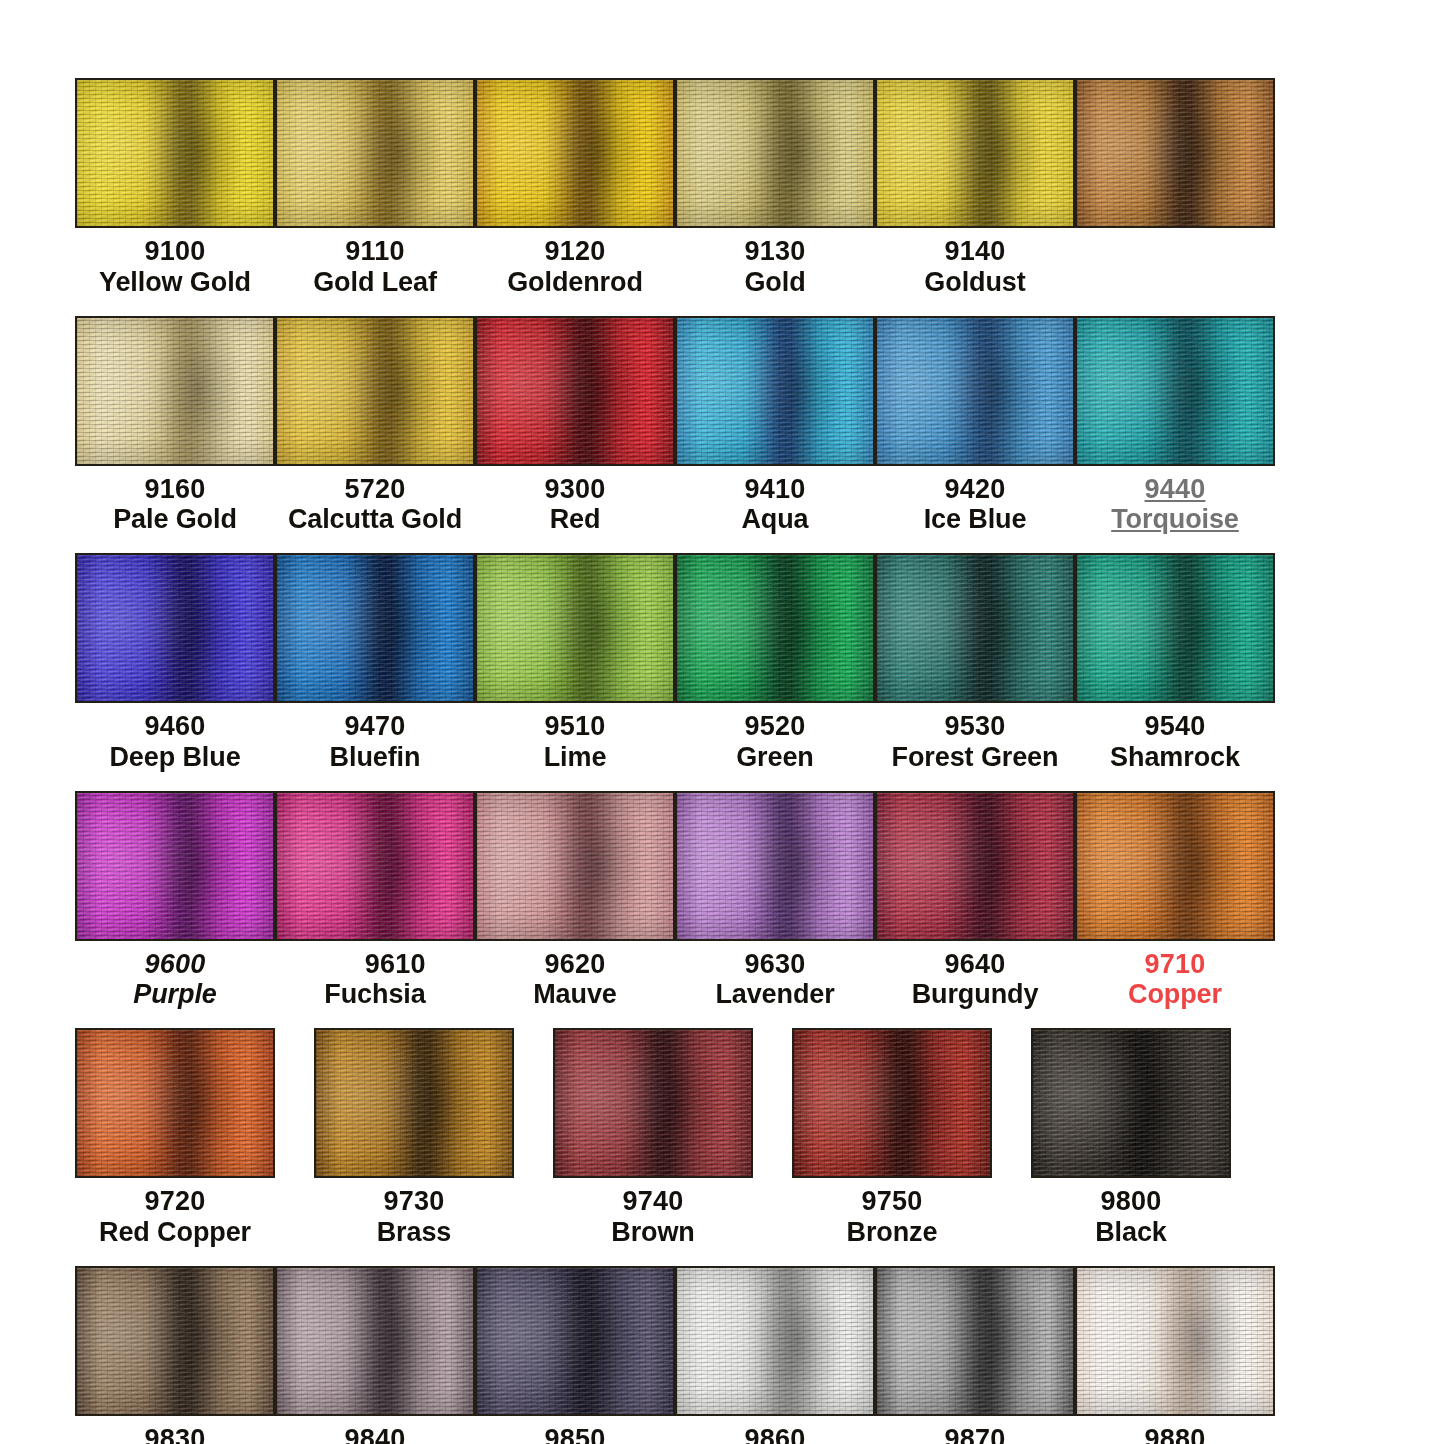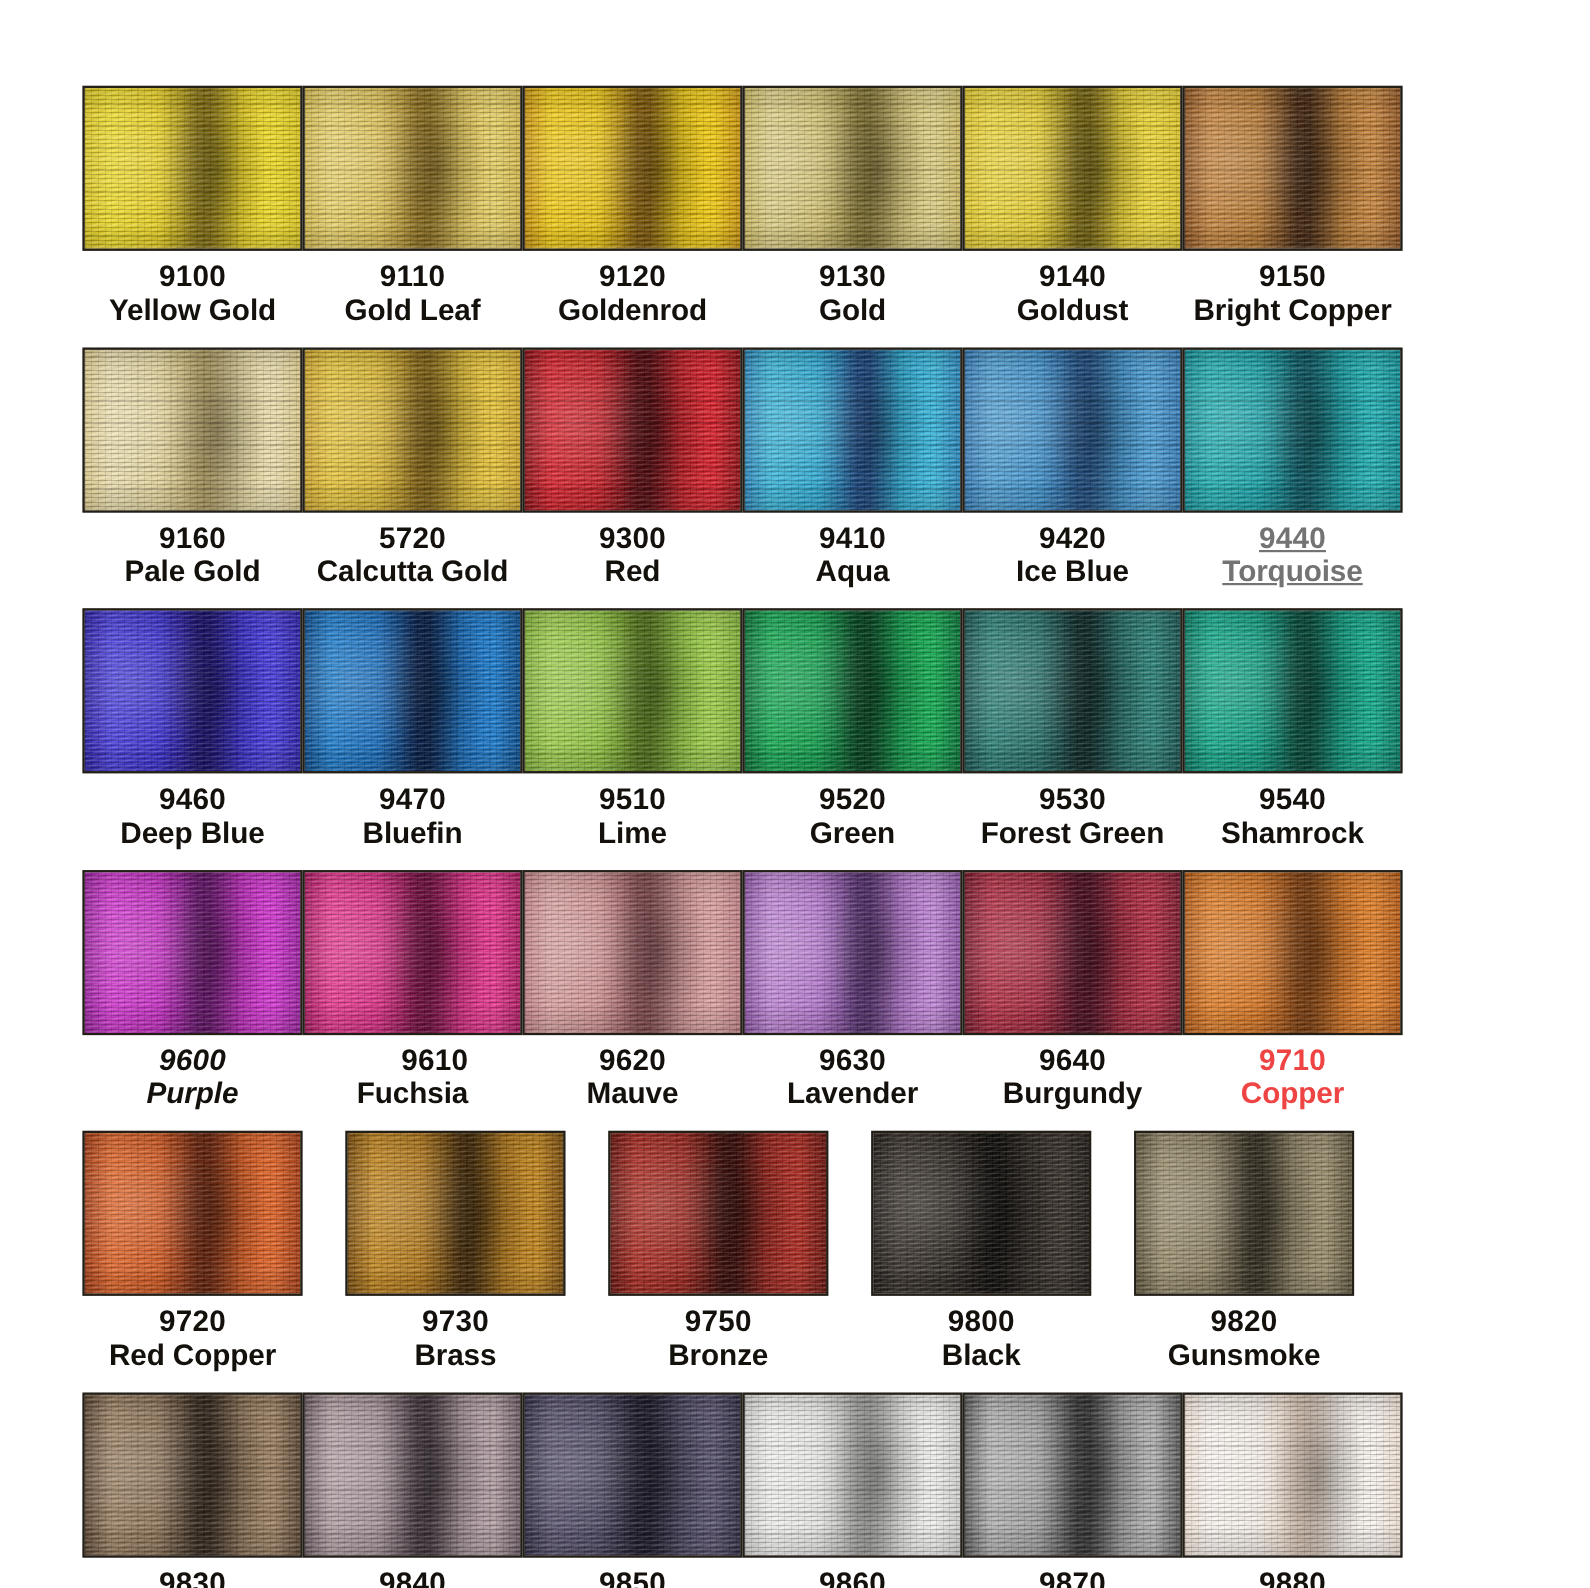--- a/index.html
+++ b/index.html
@@ -207,24 +207,20 @@
         </div>
       </div>
       <div class="cell">
         <div class="swatch" style="border-color: rgb(35, 31, 22);">
           <div class="base" style="background: linear-gradient(to right, rgb(143, 84, 33) 0%, rgb(200, 134, 63) 12%, rgb(181, 118, 47) 34%, rgb(77, 44, 18) 52%, rgb(77, 44, 18) 58%, rgb(181, 118, 47) 72%, rgb(200, 134, 63) 88%, rgb(143, 84, 33) 100%);"></div>
           <div class="warp"></div>
           <div class="weft"></div>
           <div class="sheen"></div>
           <div class="shade"></div>
         </div>
-        <div class="label" style="color: rgb(20, 17, 13);">
-          <span class="code">9150</span>
-          <span class="name">Bright Copper</span>
-        </div>
       </div>
     </div>
     <div class="row">
       <div class="cell">
         <div class="swatch" style="border-color: rgb(35, 31, 22);">
           <div class="base" style="background: linear-gradient(to right, rgb(220, 202, 140) 0%, rgb(236, 223, 175) 12%, rgb(227, 212, 156) 34%, rgb(189, 168, 106) 52%, rgb(189, 168, 106) 58%, rgb(227, 212, 156) 72%, rgb(236, 223, 175) 88%, rgb(220, 202, 140) 100%);"></div>
           <div class="warp"></div>
           <div class="weft"></div>
           <div class="sheen"></div>
           <div class="shade"></div>
@@ -482,20 +478,33 @@
           <div class="sheen"></div>
           <div class="shade"></div>
         </div>
         <div class="label" style="color: rgb(20, 17, 13);">
           <span class="code">9730</span>
           <span class="name">Brass</span>
         </div>
       </div>
       <div class="cell">
         <div class="swatch" style="border-color: rgb(35, 31, 22);">
+          <div class="base" style="background: linear-gradient(to right, rgb(102, 29, 33) 0%, rgb(161, 56, 59) 12%, rgb(146, 47, 51) 34%, rgb(62, 17, 20) 52%, rgb(62, 17, 20) 58%, rgb(146, 47, 51) 72%, rgb(161, 56, 59) 88%, rgb(102, 29, 33) 100%);"></div>
+          <div class="warp"></div>
+          <div class="weft"></div>
+          <div class="sheen"></div>
+          <div class="shade"></div>
+        </div>
+        <div class="label" style="color: rgb(20, 17, 13);">
+          <span class="code">9740</span>
+          <span class="name">Brown</span>
+        </div>
+      </div>
+      <div class="cell">
+        <div class="swatch" style="border-color: rgb(35, 31, 22);">
           <div class="base" style="background: linear-gradient(to right, rgb(107, 21, 15) 0%, rgb(173, 44, 34) 12%, rgb(155, 35, 27) 34%, rgb(61, 12, 8) 52%, rgb(61, 12, 8) 58%, rgb(155, 35, 27) 72%, rgb(173, 44, 34) 88%, rgb(107, 21, 15) 100%);"></div>
           <div class="warp"></div>
           <div class="weft"></div>
           <div class="sheen"></div>
           <div class="shade"></div>
         </div>
         <div class="label" style="color: rgb(20, 17, 13);">
           <span class="code">9750</span>
           <span class="name">Bronze</span>
         </div>
@@ -506,33 +515,20 @@
           <div class="warp"></div>
           <div class="weft"></div>
           <div class="sheen"></div>
           <div class="shade"></div>
         </div>
         <div class="label" style="color: rgb(20, 17, 13);">
           <span class="code">9800</span>
           <span class="name">Black</span>
         </div>
       </div>
-      <div class="cell">
-        <div class="swatch" style="border-color: rgb(35, 31, 22);">
-          <div class="base" style="background: linear-gradient(to right, rgb(95, 86, 60) 0%, rgb(154, 143, 111) 12%, rgb(138, 127, 96) 34%, rgb(60, 53, 38) 52%, rgb(60, 53, 38) 58%, rgb(138, 127, 96) 72%, rgb(154, 143, 111) 88%, rgb(95, 86, 60) 100%);"></div>
-          <div class="warp"></div>
-          <div class="weft"></div>
-          <div class="sheen"></div>
-          <div class="shade"></div>
-        </div>
-        <div class="label" style="color: rgb(20, 17, 13);">
-          <span class="code">9820</span>
-          <span class="name">Gunsmoke</span>
-        </div>
-      </div>
     </div>
     <div class="row">
       <div class="cell">
         <div class="swatch" style="border-color: rgb(35, 31, 22);">
           <div class="base" style="background: linear-gradient(to right, rgb(93, 71, 51) 0%, rgb(155, 127, 98) 12%, rgb(139, 112, 84) 34%, rgb(58, 44, 32) 52%, rgb(58, 44, 32) 58%, rgb(139, 112, 84) 72%, rgb(155, 127, 98) 88%, rgb(93, 71, 51) 100%);"></div>
           <div class="warp"></div>
           <div class="weft"></div>
           <div class="sheen"></div>
           <div class="shade"></div>
         </div>

